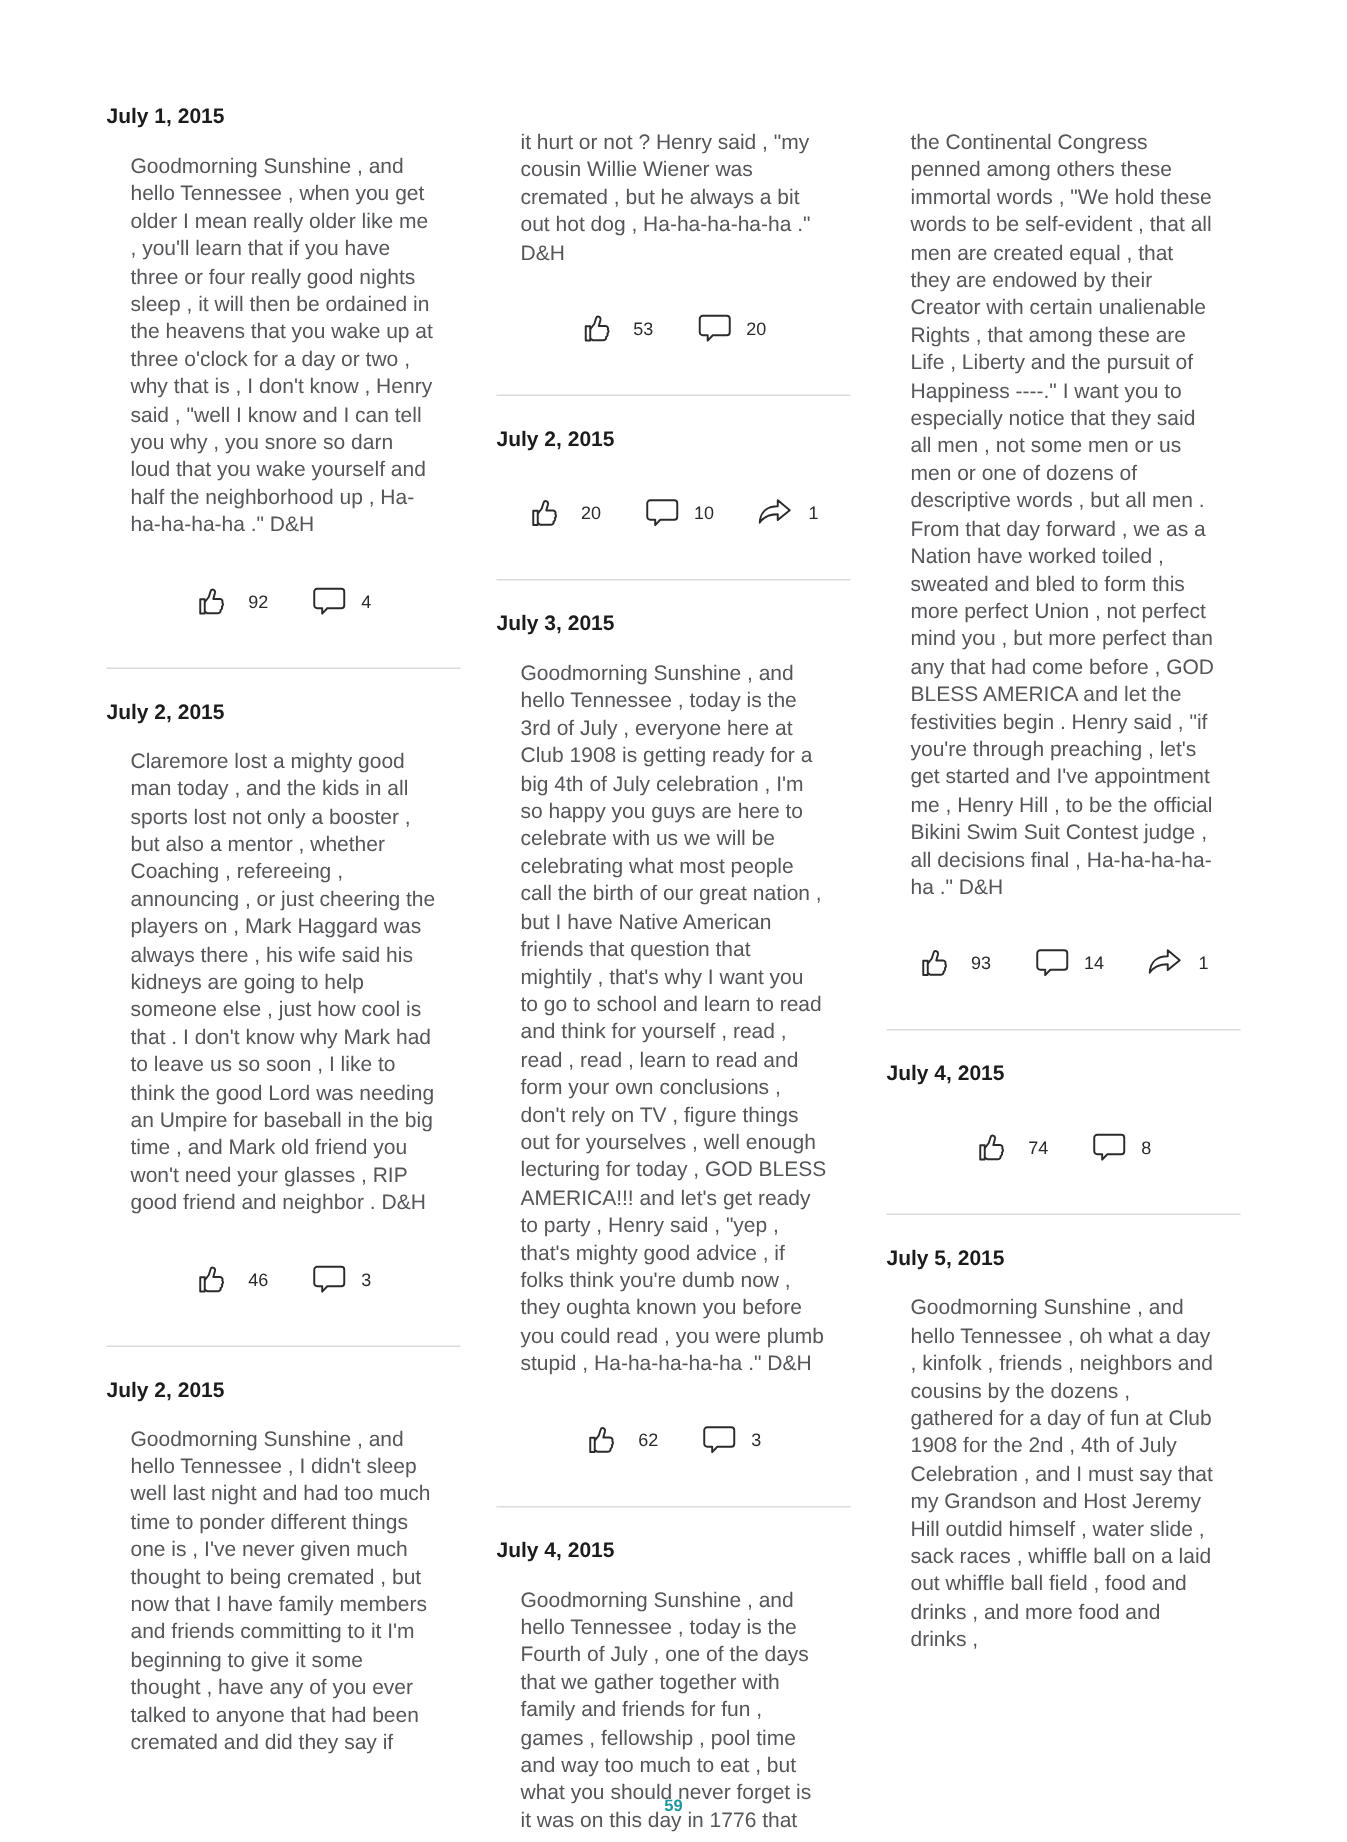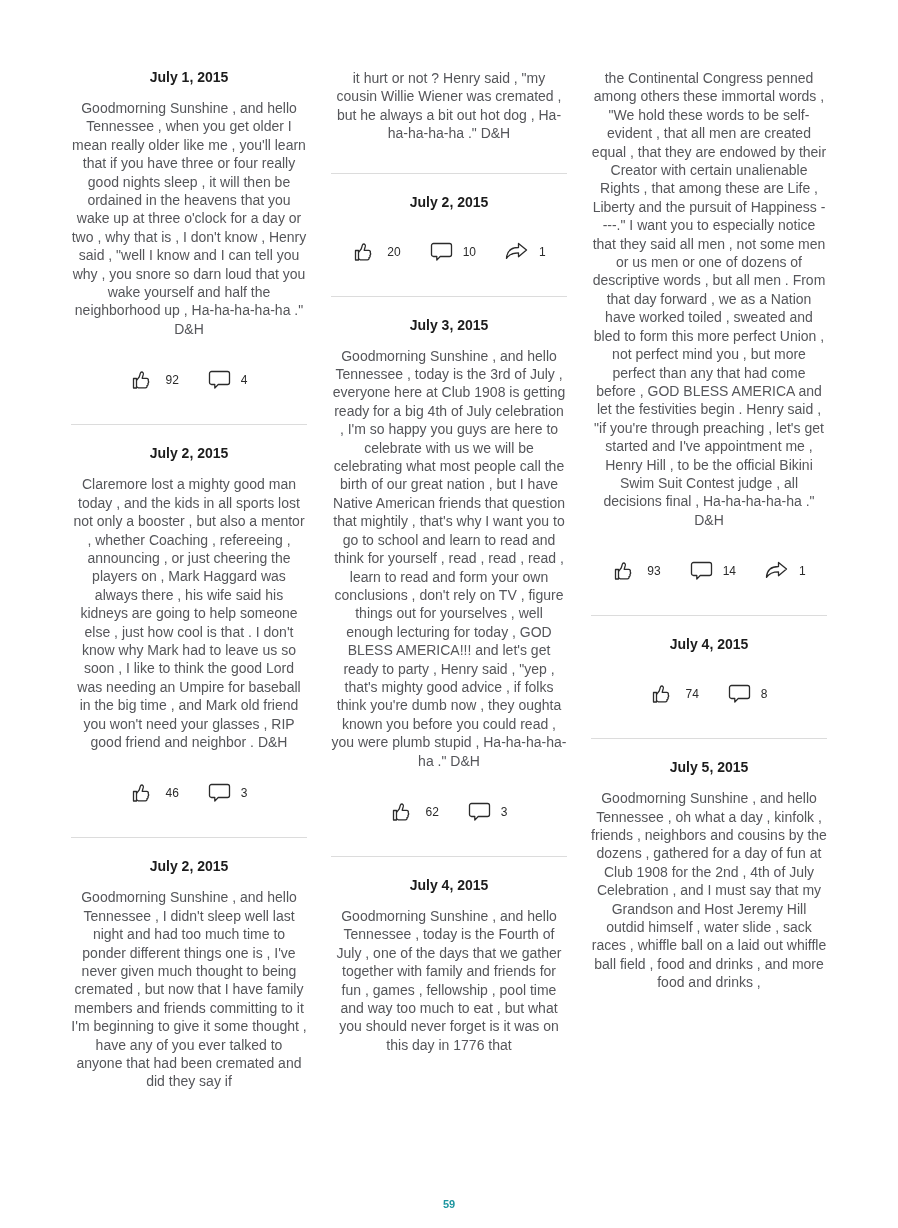--- a/index.html
+++ b/index.html
@@ -12,32 +12,32 @@
     overflow: hidden;
   }
   .columns {
     position: absolute;
     left: 71px;
     top: 69px;
     display: flex;
     gap: 24px;
     align-items: flex-start;
   }
-  .column { width: 236px; text-align: center; }
+  .column { width: 236px; }
   .post-date {
     font-size: 14px;
     font-weight: 700;
     color: #1c1c1c;
     margin: 0 0 14px 0;
   }
   .post-text {
     font-size: 14px;
     line-height: 18.4px;
     color: #55565a;
-    margin: 0;
+    margin: 16px;
     white-space: pre-wrap;
   }
   .stats {
     display: flex;
     justify-content: center;
     align-items: center;
     gap: 28px;
     margin-top: 28px;
     height: 28px;
   }
@@ -115,20 +115,37 @@
   <article class="post">
     <h3 class="post-date">July 2, 2015</h3>
     <p class="post-text">Goodmorning Sunshine , and hello Tennessee , I didn't sleep well last night and had too much time to ponder different things one is , I've never given much thought to being cremated , but now that I have family members and friends committing to it I'm beginning to give it some thought , have any of you ever talked to anyone that had been cremated and did they say if</p>
 
   </article>
 </div>
       <div class="column">
   <article class="post">
 
     <p class="post-text">it hurt or not ? Henry said , "my cousin Willie Wiener was cremated , but he always a bit out hot dog , Ha-ha-ha-ha-ha ." D&amp;H</p>
+    <div class="stats">
+            <div class="stat">
+  <svg width="26" height="26" viewBox="0 0 26 26">
+    <g fill="none" stroke="#2b2b2b" stroke-width="1.3" stroke-linejoin="round">
+      <path d="M3.5 11.5 h3 v9.5 h-3 z"></path>
+      <path d="M6.5 19.8 l1.6 1 h7.3 c1.2 0 2 -1.1 1.6 -2.1 c1 -.4 1.4 -1.5 .9 -2.4 c.9 -.6 1 -1.8 .3 -2.6 c.5 -1 -.2 -2.4 -1.5 -2.4 h-4.5 l1.1 -3.9 c.3 -1.2 -.4 -2.4 -1.6 -2.4 c-.6 0 -1.1 .4 -1.3 1.1 l-1.2 3.9 l-2.7 3.4"></path>
+    </g>
+  </svg>
+<span class="stat-value">53</span>
+            </div>
+            <div class="stat">
+  <svg width="25" height="22" viewBox="0 0 25 22">
+    <path d="M4.5 2.5 h16 a2 2 0 0 1 2 2 v9 a2 2 0 0 1 -2 2 h-9.3 l-3.4 3.6 v-3.6 h-3.3 a2 2 0 0 1 -2 -2 v-9 a2 2 0 0 1 2 -2 z" fill="none" stroke="#2b2b2b" stroke-width="1.3" stroke-linejoin="round"></path>
+  </svg>
+<span class="stat-value">20</span>
+            </div>
+          </div>
   </article>
 <hr class="separator">
   <article class="post">
     <h3 class="post-date">July 2, 2015</h3>
     <div class="stats">
             <div class="stat">
   <svg width="26" height="26" viewBox="0 0 26 26">
     <g fill="none" stroke="#2b2b2b" stroke-width="1.3" stroke-linejoin="round">
       <path d="M3.5 11.5 h3 v9.5 h-3 z"></path>
       <path d="M6.5 19.8 l1.6 1 h7.3 c1.2 0 2 -1.1 1.6 -2.1 c1 -.4 1.4 -1.5 .9 -2.4 c.9 -.6 1 -1.8 .3 -2.6 c.5 -1 -.2 -2.4 -1.5 -2.4 h-4.5 l1.1 -3.9 c.3 -1.2 -.4 -2.4 -1.6 -2.4 c-.6 0 -1.1 .4 -1.3 1.1 l-1.2 3.9 l-2.7 3.4"></path>

